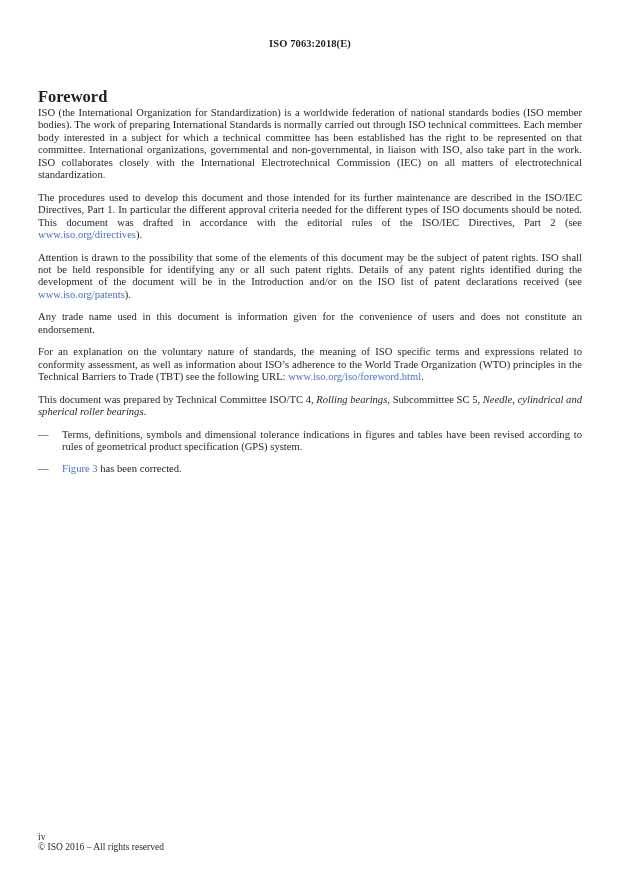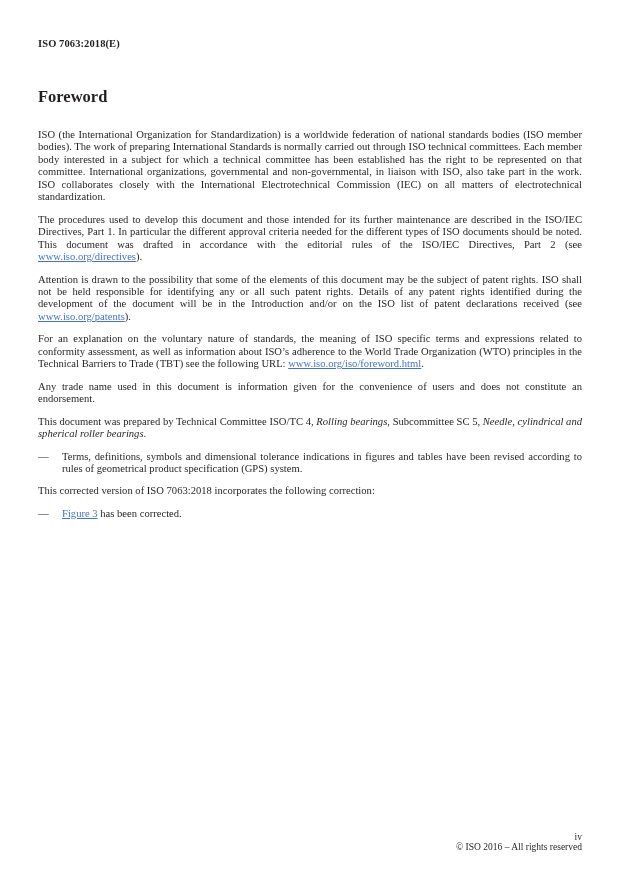--- a/index.html
+++ b/index.html
@@ -15,77 +15,75 @@
     position: absolute; inset: 0;
     padding: 30px 38px;
     box-sizing: border-box;
     background: #ffffff;
   }
   .doc-header {
     font-size: 10.5px;
     font-weight: bold;
     letter-spacing: 0.1px;
     margin: 8px 0 0 0;
+    text-align: center;
   }
   .doc-title {
     font-size: 16.5px;
     font-weight: bold;
     margin: 38px 0 0 0;
   }
   .doc-body {
-    margin-top: 22px;
     font-size: 10.6px;
     line-height: 12.45px;
   }
   .para {
     margin: 0 0 10px 0;
     text-align: justify;
   }
   .bullet {
     display: flex;
     margin: 0 0 10px 0;
   }
   .bullet .dash { flex: 0 0 24px; }
   .bullet .bullet-content { flex: 1; text-align: justify; }
   .doc-link {
     color: var(--link-color, #4472c4);
-    text-decoration: underline;
     cursor: pointer;
   }
   em { }
   .doc-footer {
     position: absolute;
     left: 38px; right: 38px; bottom: 24px;
     display: flex;
     justify-content: space-between;
-    align-items: flex-end;
+    align-items: flex-start;
     font-size: 9.5px;
     flex-direction: column;
   }
 </style>
 </head>
 <body style="--link-color: #4472c4; color: rgb(35, 31, 32); background: rgb(255, 255, 255);">
 
 <div class="page">
   <div class="doc-header">ISO 7063:2018(E)</div>
 
   <h1 class="doc-title">Foreword</h1>
 
   <div class="doc-body">
       <p class="para">ISO (the International Organization for Standardization) is a worldwide federation of national standards bodies (ISO member bodies). The work of preparing International Standards is normally carried out through ISO technical committees. Each member body interested in a subject for which a technical committee has been established has the right to be represented on that committee. International organizations, governmental and non-governmental, in liaison with ISO, also take part in the work. ISO collaborates closely with the International Electrotechnical Commission (IEC) on all matters of electrotechnical standardization.</p>
       <p class="para">The procedures used to develop this document and those intended for its further maintenance are described in the ISO/IEC Directives, Part 1. In particular the different approval criteria needed for the different types of ISO documents should be noted. This document was drafted in accordance with the editorial rules of the ISO/IEC Directives, Part 2 (see <a class="doc-link">www.iso.org/directives</a>).</p>
       <p class="para">Attention is drawn to the possibility that some of the elements of this document may be the subject of patent rights. ISO shall not be held responsible for identifying any or all such patent rights. Details of any patent rights identified during the development of the document will be in the Introduction and/or on the ISO list of patent declarations received (see <a class="doc-link">www.iso.org/patents</a>).</p>
+      <p class="para">Any trade name used in this document is information given for the convenience of users and does not constitute an endorsement.</p>
       <p class="para">For an explanation on the voluntary nature of standards, the meaning of ISO specific terms and expressions related to conformity assessment, as well as information about ISO’s adherence to the World Trade Organization (WTO) principles in the Technical Barriers to Trade (TBT) see the following URL: <a class="doc-link">www.iso.org/iso/foreword.html</a>.</p>
-      <p class="para">Any trade name used in this document is information given for the convenience of users and does not constitute an endorsement.</p>
       <p class="para">This document was prepared by Technical Committee ISO/TC 4, <em>Rolling bearings</em>, Subcommittee SC 5, <em>Needle, cylindrical and spherical roller bearings</em>.</p>
       <div class="bullet">
         <span class="dash">—</span>
         <span class="bullet-content">Terms, definitions, symbols and dimensional tolerance indications in figures and tables have been revised according to rules of geometrical product specification (GPS) system.</span>
       </div>
-      <p class="para">This corrected version of ISO 7063:2018 incorporates the following correction:</p>
       <div class="bullet">
         <span class="dash">—</span>
         <span class="bullet-content"><a class="doc-link">Figure 3</a> has been corrected.</span>
       </div>
     </div>
 
   <div class="doc-footer">
     <span>iv</span>
     <span>© ISO 2016 – All rights reserved</span>
   </div>

